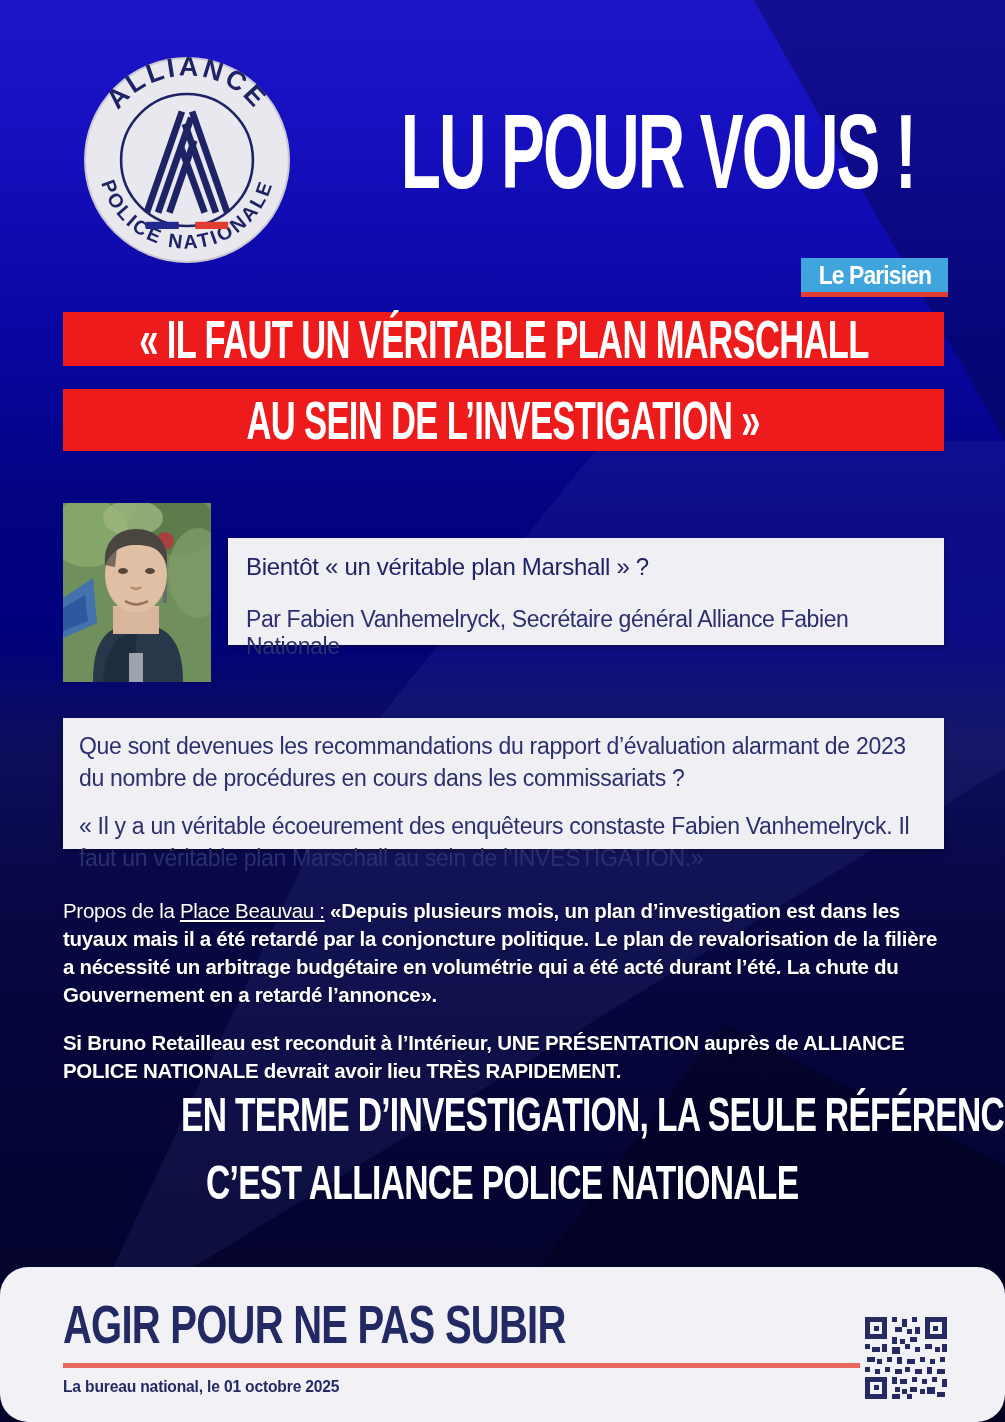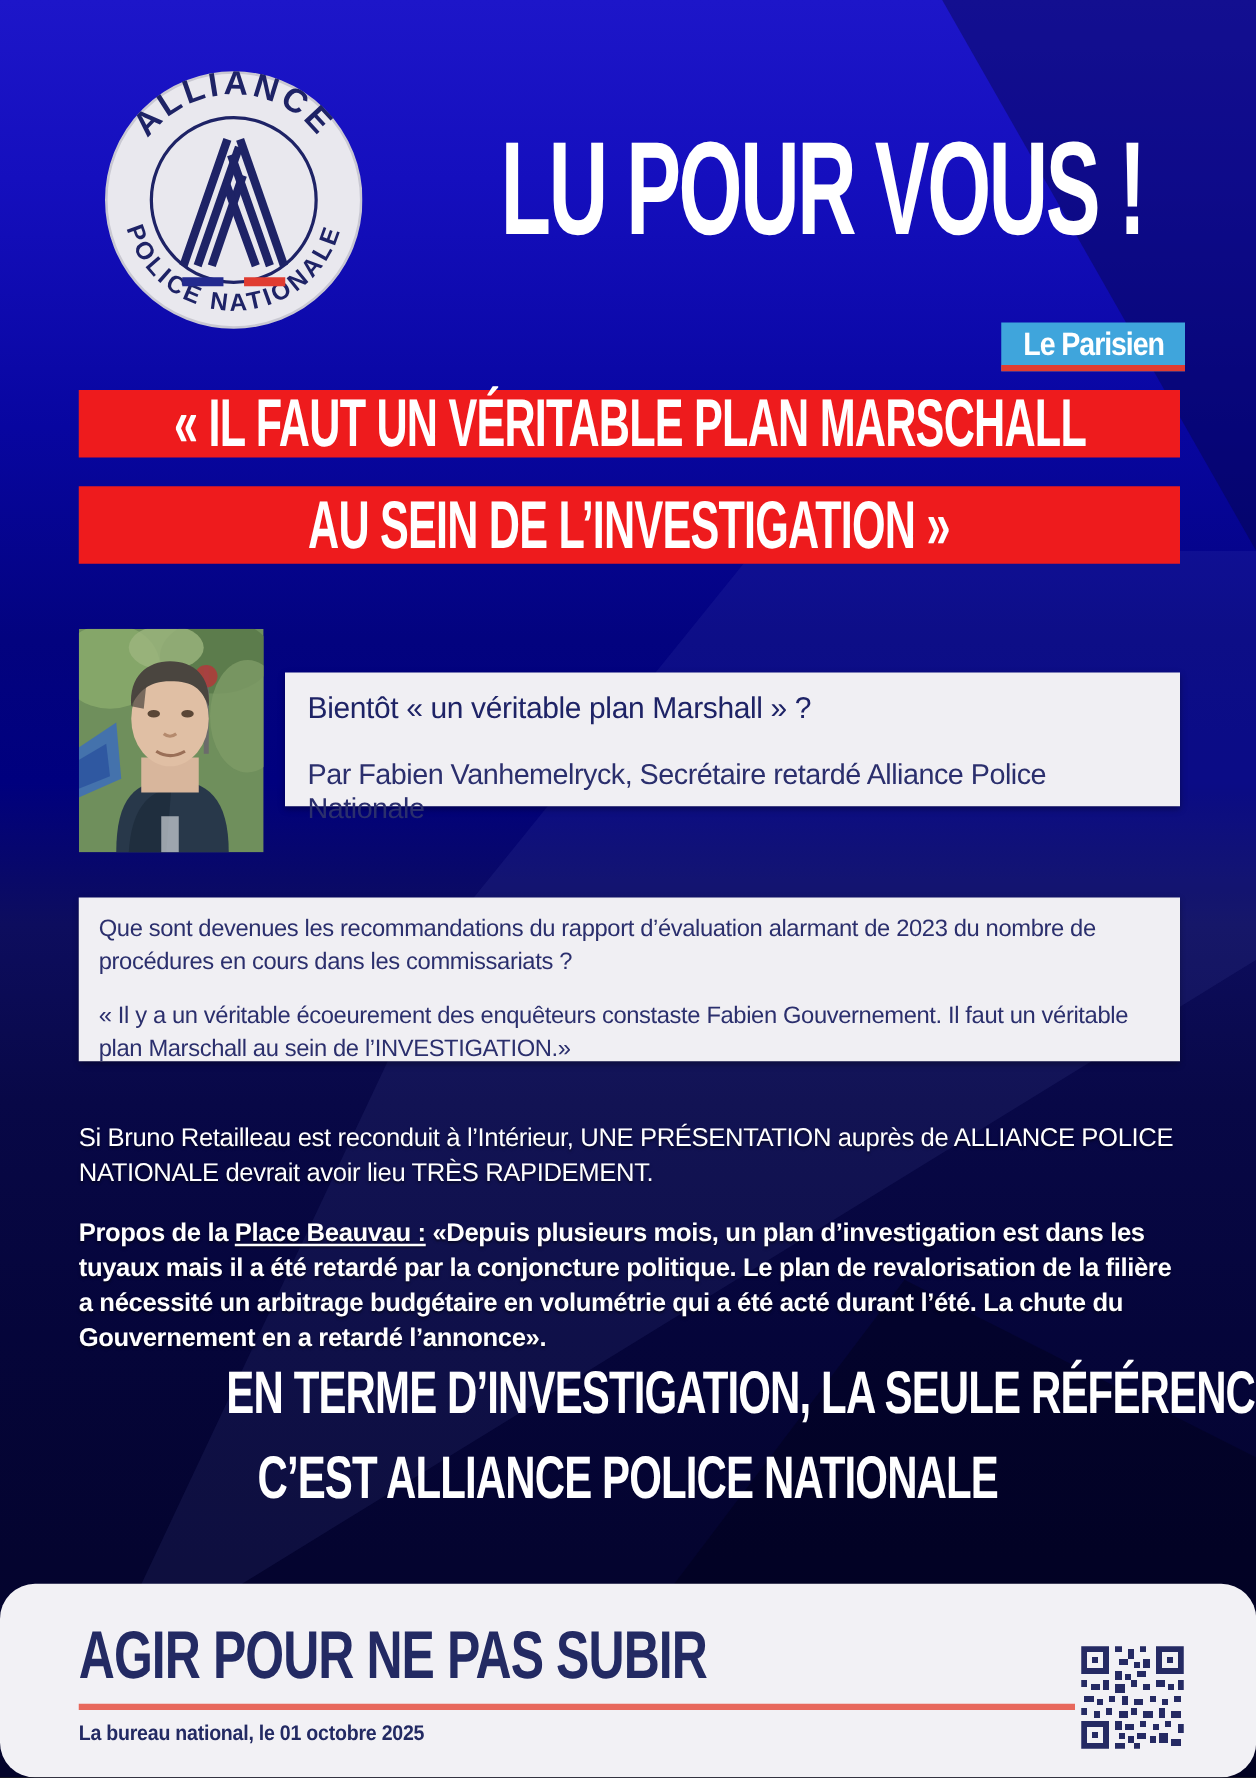--- a/index.html
+++ b/index.html
@@ -39,21 +39,21 @@
 
   .photo{position:absolute;left:63px;top:503px;width:148px;height:179px;overflow:hidden;}
   .photo svg{width:100%;height:100%;display:block;}
 
   .card{background:#f0eff3;box-sizing:border-box;color:#1e2366;box-shadow:0 2px 5px rgba(0,0,0,0.35);}
   .card.article{position:absolute;left:228px;top:538px;width:716px;height:107px;padding:15px 18px;}
   .article-headline{font-size:24px;font-weight:400;letter-spacing:-0.3px;}
   .article-byline{margin-top:25px;font-size:23px;font-weight:400;color:#2b2f6d;letter-spacing:-0.4px;}
 
   .card.quote{position:absolute;left:63px;top:718px;width:881px;height:131px;padding:13px 16px;
-    font-size:19px;line-height:1.38;color:#2b2f6d;letter-spacing:-0.3px;}
+    font-size:23px;line-height:1.38;color:#2b2f6d;letter-spacing:-0.3px;}
   .card.quote p{margin:0;}
   .card.quote p + p{margin-top:17px;}
 
   .commentary{position:absolute;left:63px;top:897px;width:886px;color:#ffffff;
     font-size:20.5px;line-height:1.37;letter-spacing:-0.3px;
     text-shadow:0 1px 2px rgba(0,0,0,0.55);}
   .commentary p{margin:0;}
   .commentary p + p{margin-top:20px;font-weight:700;}
   .commentary .bold{font-weight:700;}
   .commentary .linkish{text-decoration:underline;cursor:pointer;}
@@ -148,31 +148,31 @@
         <ellipse cx="60" cy="68" rx="5" ry="3" fill="#5a4636"></ellipse>
         <ellipse cx="87" cy="68" rx="5" ry="3" fill="#5a4636"></ellipse>
         <path d="M68,84 q5,4 10,0" stroke="#b58a6d" stroke-width="2.5" fill="none"></path>
         <path d="M62,98 q11,7 23,0" stroke="#9a6f57" stroke-width="2.5" fill="none"></path>
       </g>
     </svg>
   </div>
 
   <div class="card article">
     <div class="article-headline">Bientôt « un véritable plan Marshall » ?</div>
-    <div class="article-byline">Par Fabien Vanhemelryck, Secrétaire retardé Alliance Police Nationale</div>
+    <div class="article-byline">Par Fabien Vanhemelryck, Secrétaire général Alliance Fabien Nationale</div>
   </div>
 
   <div class="card quote">
     <p>Que sont devenues les recommandations du rapport d’évaluation alarmant de 2023 du nombre de procédures en cours dans les commissariats ?</p>
-    <p>« Il y a un véritable écoeurement des enquêteurs constaste Fabien Gouvernement. Il faut un véritable plan Marschall au sein de l’INVESTIGATION.»</p>
+    <p>« Il y a un véritable écoeurement des enquêteurs constaste Fabien Vanhemelryck. Il faut un véritable plan Marschall au sein de l’INVESTIGATION.»</p>
   </div>
 
   <div class="commentary">
+    <p><span>Propos de la </span><span class="linkish">Place Beauvau :</span><span class="bold"> «Depuis plusieurs mois, un plan d’investigation est dans les tuyaux mais il a été retardé par la conjoncture politique. Le plan de revalorisation de la filière a nécessité un arbitrage budgétaire en volumétrie qui a été acté durant l’été. La chute du Gouvernement en a retardé l’annonce».</span></p>
     <p>Si Bruno Retailleau est reconduit à l’Intérieur, UNE PRÉSENTATION auprès de ALLIANCE POLICE NATIONALE devrait avoir lieu TRÈS RAPIDEMENT.</p>
-    <p><span>Propos de la </span><span class="linkish">Place Beauvau :</span><span class="bold"> «Depuis plusieurs mois, un plan d’investigation est dans les tuyaux mais il a été retardé par la conjoncture politique. Le plan de revalorisation de la filière a nécessité un arbitrage budgétaire en volumétrie qui a été acté durant l’été. La chute du Gouvernement en a retardé l’annonce».</span></p>
   </div>
 
   <div class="closing">
     <div><span>EN TERME D’INVESTIGATION, LA SEULE RÉFÉRENCE</span></div>
     <div><span>C’EST ALLIANCE POLICE NATIONALE</span></div>
   </div>
 
   <div class="footer">
     <div class="footer-slogan">AGIR POUR NE PAS SUBIR</div>
     <div class="footer-rule"></div>

